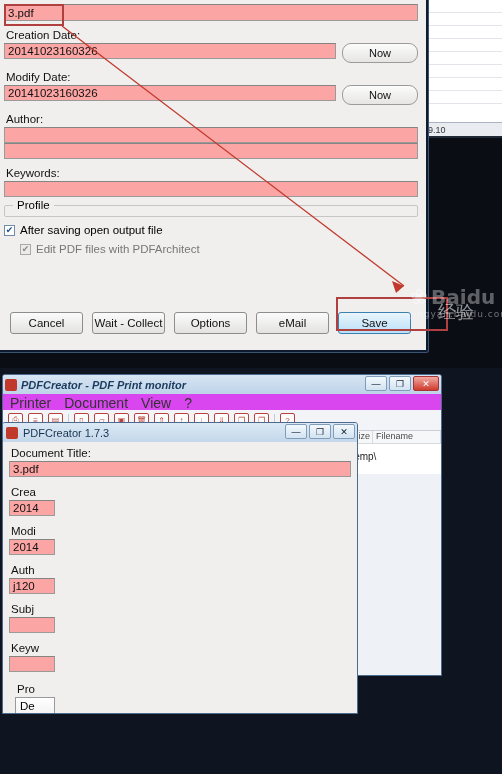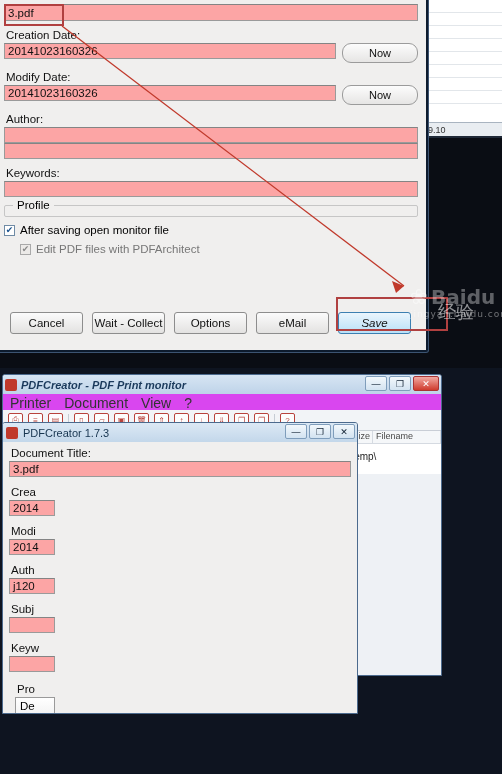--- a/index.html
+++ b/index.html
@@ -28,21 +28,21 @@
   .combo .arw{font-size:8px;color:#333;}
   .chk{display:flex;align-items:center;gap:5px;font-size:11.5px;margin-top:7px;}
   .cbox{width:11px;height:11px;border:1px solid #6f8ba5;background:#fff;
         display:flex;align-items:center;justify-content:center;font-size:9px;color:#17508c;
         line-height:1;box-sizing:border-box;}
   .cbox.dis{background:#eceae8;border-color:#a9a9a9;color:#888;}
   .bbar{position:absolute;left:6px;right:7px;bottom:6px;display:flex;gap:9px;}
   .bbtn{flex:1;height:22px;background:linear-gradient(#fbfbfb,#e3e2e1);
         border:1px solid #8d8d8d;border-radius:3px;display:flex;align-items:center;
         justify-content:center;font-size:11.5px;color:#111;box-sizing:border-box;}
-  .bbtn.def{background:linear-gradient(#eaf5fd,#b9e0f7);border:1px solid #3c7fb1;font-style:italic;}
+  .bbtn.def{background:linear-gradient(#eaf5fd,#b9e0f7);border:1px solid #3c7fb1;}
   .redbox{position:absolute;border:2px solid #b04040;box-sizing:border-box;pointer-events:none;}
 
   
   #shot-bot{position:absolute;left:0;top:368px;width:502px;height:406px;background:#0e1420;overflow:hidden;}
   #monitor{position:absolute;left:2px;top:6px;width:438px;height:300px;
            background:#eef1f5;border:1px solid #4c6a8d;border-radius:3px 3px 0 0;overflow:hidden;}
   #mon-title{height:19px;background:linear-gradient(#d7e5f3,#bed3e9);
              display:flex;align-items:center;padding:0 2px;gap:4px;position:relative;}
   #mon-title .t{font-size:11px;color:#1b3a5c;font-weight:bold;font-style:italic;}
   .wbtns{position:absolute;right:2px;top:1px;display:flex;gap:2px;}
@@ -120,21 +120,21 @@
 
       <div class="fld-label" style="margin-top:8px;">Keywords:</div>
       <div class="tbox" style="width:100%;"></div>
 
       <div class="grp">
         <div class="cap">Profile</div>
       </div>
 
       <div class="chk">
         <span class="cbox">✔</span>
-        <span>After saving open monitor file</span>
+        <span>After saving open output file</span>
       </div>
       <div class="chk" style="margin-left:16px;color:#777;">
         <span class="cbox dis">✔</span>
         <span>Edit PDF files with PDFArchitect</span>
       </div>
 
       <div class="bbar">
         <div class="bbtn">Cancel</div>
         <div class="bbtn">Wait - Collect</div>
         <div class="bbtn">Options</div>

